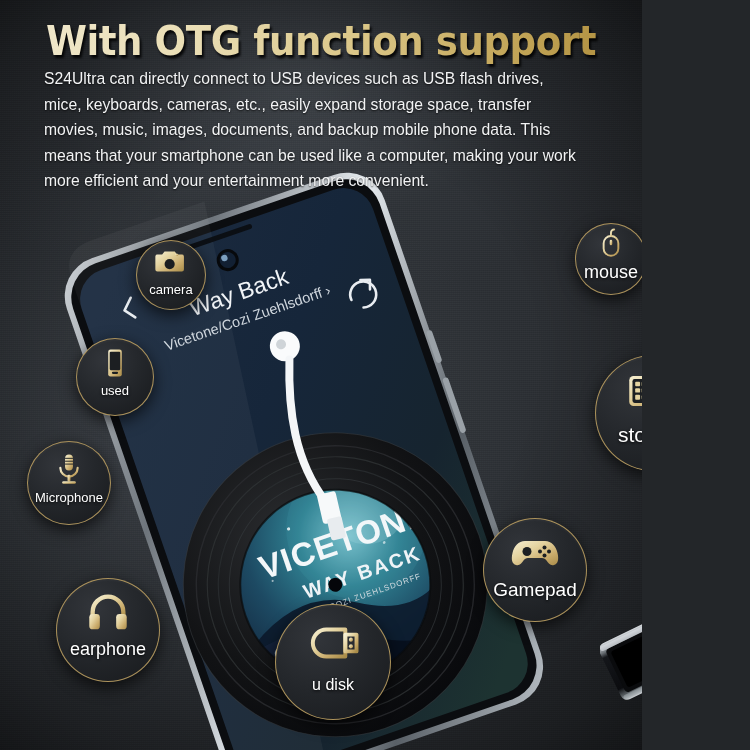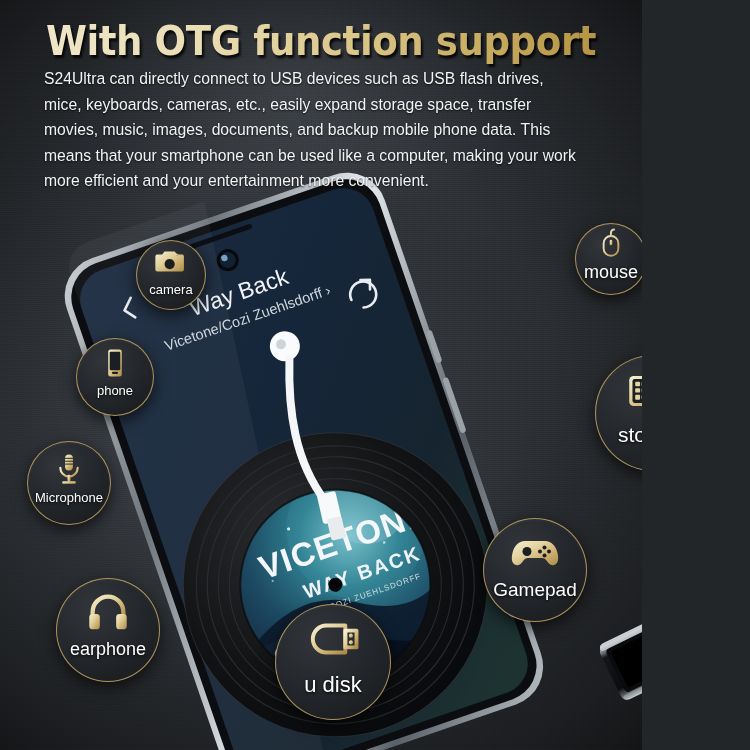--- a/index.html
+++ b/index.html
@@ -219,21 +219,21 @@
             <rect class="gold-fill" x="62" y="26" width="9" height="6" rx="2"></rect>
           </svg></span>
         <span class="blabel" style="font-size: 13px; margin-top: 3px;">camera</span>
       </div>
       <div class="badge" style="left: 76px; top: 338px; width: 78px; height: 78px;">
         <span class="glyph" style="margin-top: -10px;"><svg width="34" height="34" viewBox="0 0 100 100">
             <rect class="gold-fill" x="30" y="10" width="40" height="80" rx="7"></rect>
             <rect x="34.5" y="17" width="31" height="54" rx="3" fill="#1c1f22"></rect>
             <rect x="41" y="76" width="18" height="6" rx="3" fill="#1c1f22"></rect>
           </svg></span>
-        <span class="blabel" style="font-size: 13px; margin-top: 3px;">phone</span>
+        <span class="blabel" style="font-size: 13px; margin-top: 3px;">used</span>
       </div>
       <div class="badge" style="left: 27px; top: 441px; width: 84px; height: 84px;">
         <span class="glyph" style="margin-top: -10px;"><svg width="36" height="36" viewBox="0 0 100 100">
             <rect class="gold-fill" x="39" y="10" width="22" height="44" rx="11"></rect>
             <rect x="39" y="19" width="22" height="2.6" fill="#1c1f22"></rect>
             <rect x="39" y="27" width="22" height="2.6" fill="#1c1f22"></rect>
             <rect x="39" y="35" width="22" height="2.6" fill="#1c1f22"></rect>
             <path class="gold-stroke" stroke-width="6" stroke-linecap="round" d="M26 47a24 24 0 0 0 48 0"></path>
             <rect class="gold-fill" x="46" y="66" width="8" height="19" rx="3"></rect>
             <rect class="gold-fill" x="31" y="84" width="38" height="7" rx="3.5"></rect>
@@ -248,21 +248,21 @@
           </svg></span>
         <span class="blabel" style="font-size: 18px; margin-top: 4px;">earphone</span>
       </div>
       <div class="badge" style="left: 275px; top: 604px; width: 116px; height: 116px;">
         <span class="glyph" style="margin-top: -16px;"><svg width="56" height="56" viewBox="0 0 100 100">
             <path class="gold-stroke" stroke-width="7" stroke-linejoin="round" d="M38 26h34v48H38a24 24 0 0 1 0-48z"></path>
             <path class="gold-stroke" stroke-width="7" stroke-linejoin="round" d="M72 35h20v30H72z"></path>
             <circle class="gold-fill" cx="82" cy="44" r="3.6"></circle>
             <circle class="gold-fill" cx="82" cy="56" r="3.6"></circle>
           </svg></span>
-        <span class="blabel" style="font-size: 22px; margin-top: 5px;">u disk</span>
+        <span class="blabel" style="font-size: 16px; margin-top: 5px;">u disk</span>
       </div>
       <div class="badge" style="left: 483px; top: 518px; width: 104px; height: 104px;">
         <span class="glyph" style="margin-top: -14px;"><svg width="50" height="50" viewBox="0 0 100 100">
             <path class="gold-fill" d="M30 32h40c13 0 22 10 25 24 3 13 1 22-7 24-7 2-11-3-15-9-2-3-5-5-9-5H36c-4 0-7 2-9 5-4 6-8 11-15 9-8-2-10-11-7-24 3-14 12-24 25-24z"></path>
             <circle cx="34" cy="53" r="9" fill="#1c1f22"></circle>
             <circle cx="69" cy="45" r="4" fill="#1c1f22"></circle>
             <circle cx="78" cy="53" r="4" fill="#1c1f22"></circle>
             <circle cx="60" cy="53" r="4" fill="#1c1f22"></circle>
             <circle cx="69" cy="61" r="4" fill="#1c1f22"></circle>
           </svg></span>

